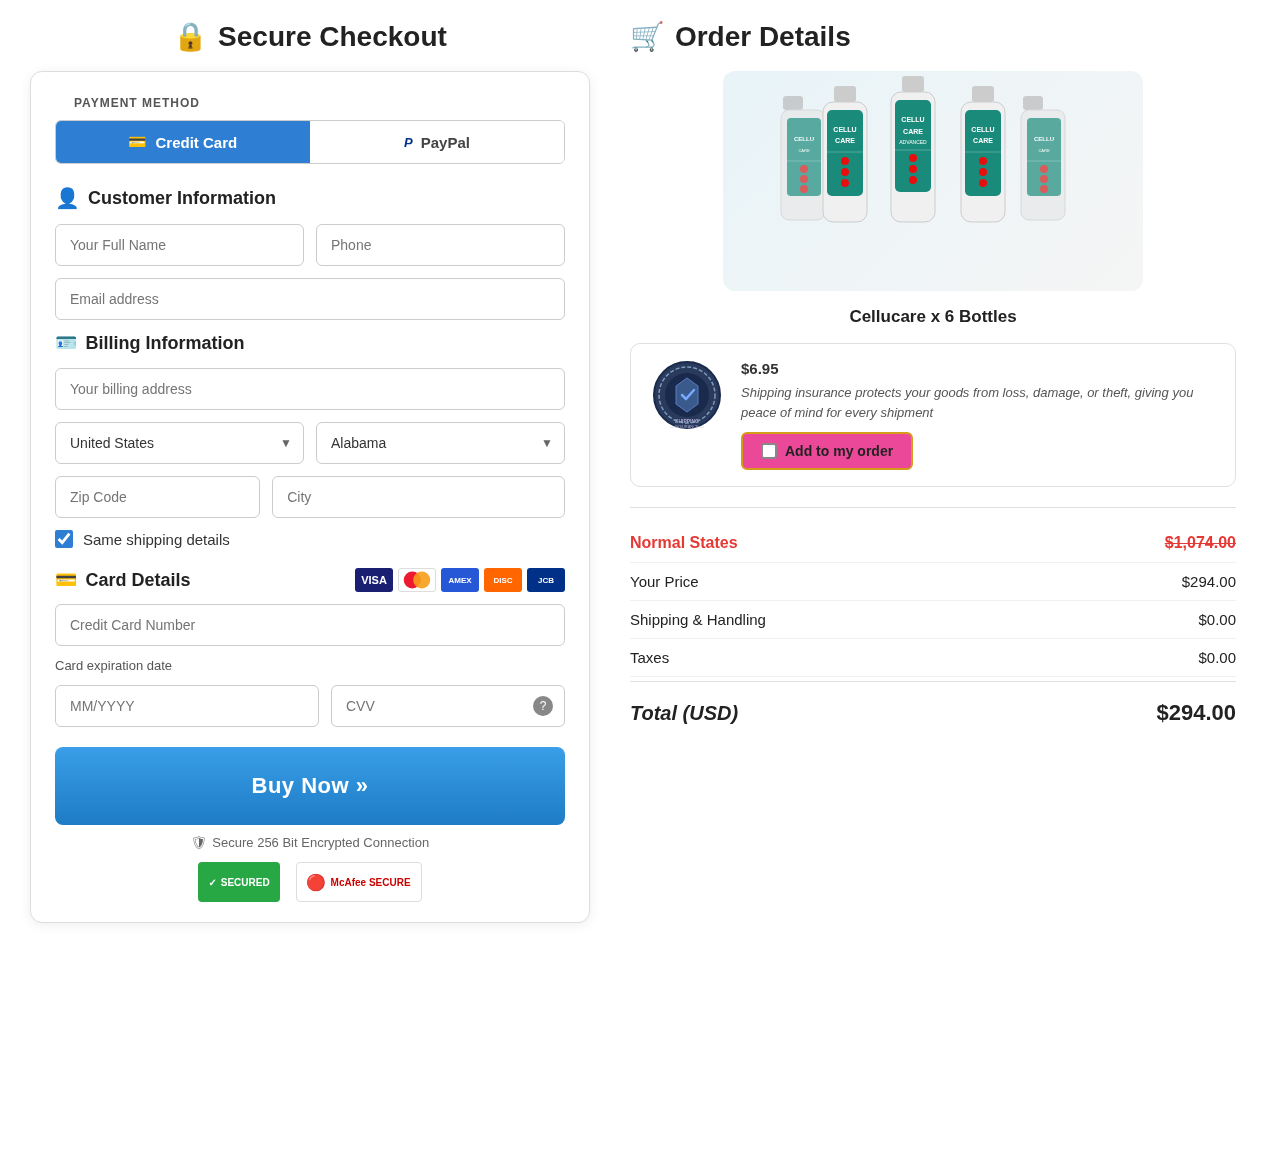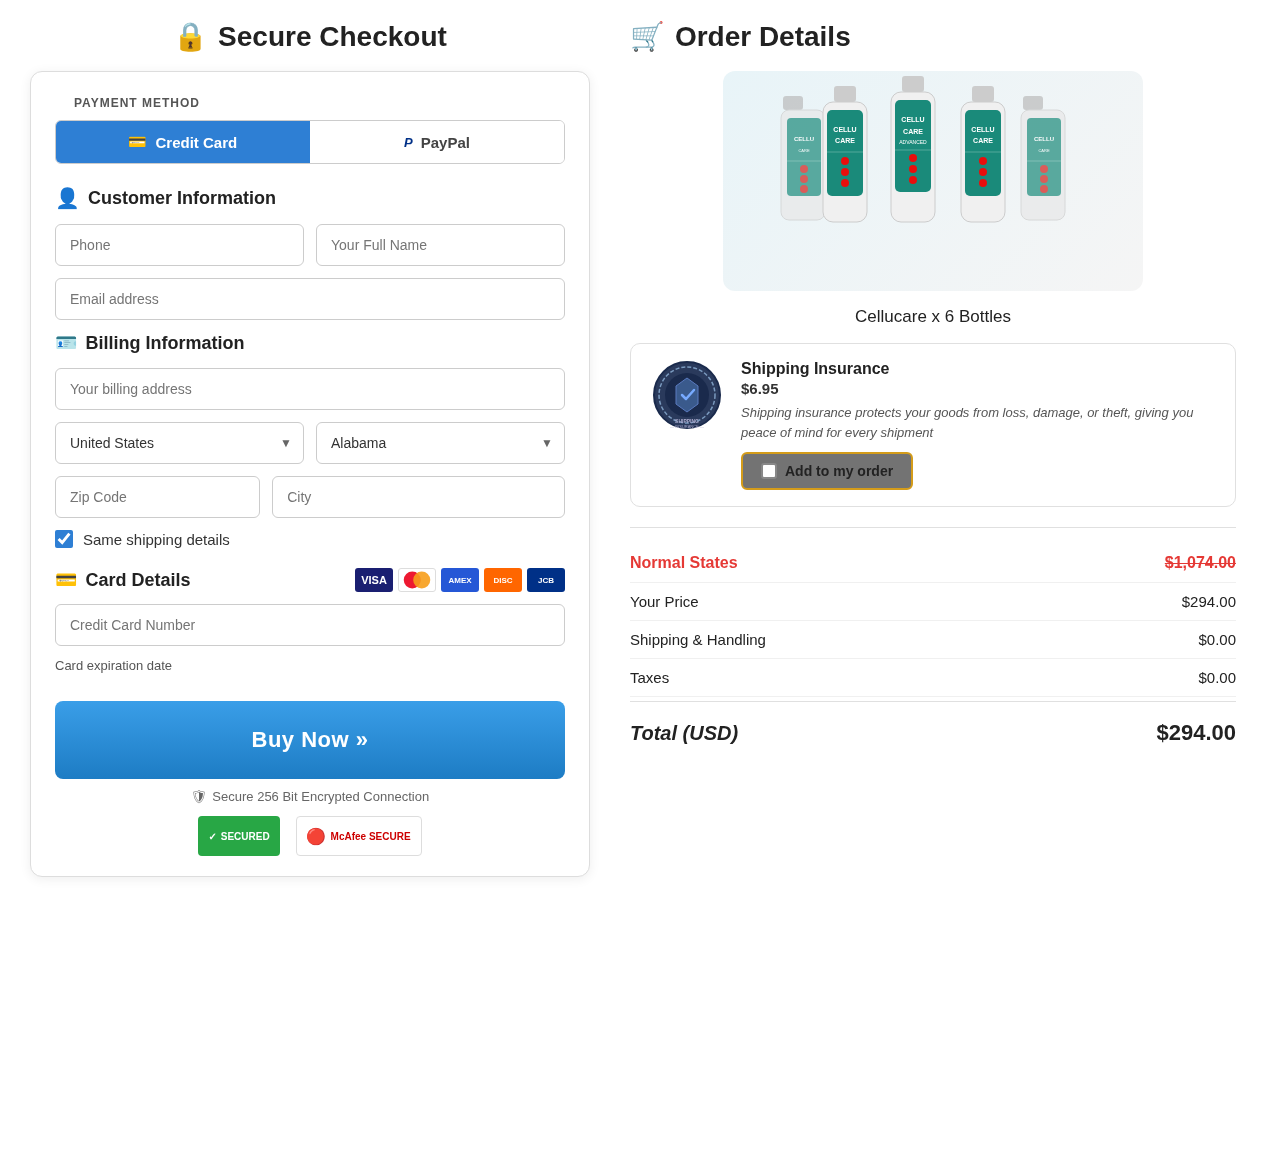--- a/index.html
+++ b/index.html
@@ -277,21 +277,21 @@
       border-radius: 12px;
       display: flex;
       align-items: center;
       justify-content: center;
       margin-bottom: 10px;
       position: relative;
       overflow: hidden;
     }
     .product-name {
       font-size: 17px;
-      font-weight: 400;
+      font-weight: 700;
       color: #222;
       margin-top: 6px;
     }
     .shipping-insurance-box {
       border: 1px solid #e0e0e0;
       border-radius: 10px;
       padding: 16px;
       display: flex;
       gap: 14px;
       align-items: flex-start;
@@ -321,21 +321,21 @@
       margin-bottom: 6px;
     }
     .shipping-desc {
       font-size: 13px;
       color: #555;
       font-style: italic;
       line-height: 1.5;
       margin-bottom: 10px;
     }
     .add-order-btn {
-      background: #737373;
+      background: #ec4899;
       border: 2px solid #d49c1a;
       border-radius: 6px;
       padding: 9px 18px;
       font-size: 14px;
       font-weight: 700;
       color: #222;
       cursor: pointer;
       display: flex;
       align-items: center;
       gap: 8px;
@@ -417,22 +417,22 @@
           <span>PayPal</span>
         </button>
       </div>
 
       
       <div class="section-title">
         <span style="font-size:20px;">👤</span>
         <span>Customer Information</span>
       </div>
       <div class="form-row">
+        <input type="text" class="form-input" style="flex: 1 1 0%;" placeholder="Your Full Name">
         <input type="text" class="form-input" style="flex: 1 1 0%;" placeholder="Phone">
-        <input type="text" class="form-input" style="flex: 1 1 0%;" placeholder="Your Full Name">
       </div>
       <div class="form-row">
         <input type="text" class="form-input full-width" placeholder="Email address" style="">
       </div>
 
       
       <div class="section-title" style="margin-top:8px;">
         <span style="font-size:18px;">🪪</span>
         <span>Billing Information</span>
       </div>
@@ -491,20 +491,27 @@
           </div>
           <div class="card-icon amex-icon">AMEX</div>
           <div class="card-icon discover-icon">DISC</div>
           <div class="card-icon jcb-icon">JCB</div>
         </div>
       </div>
       <div class="form-row">
         <input type="text" class="form-input full-width" placeholder="Credit Card Number" style="">
       </div>
       <div class="expiry-label">Card expiration date</div>
+      <div class="expiry-row">
+        <input type="text" class="form-input" style="flex: 1 1 0%;" placeholder="MM/YYYY">
+        <div class="cvv-wrap">
+          <input type="text" class="form-input" style="width: 100%;" placeholder="CVV">
+          <div class="help-icon">?</div>
+        </div>
+      </div>
 
       
       <button class="buy-btn">
         <span>Buy Now »</span>
       </button>
 
       
       <div class="secure-note">
         <span>🛡</span>
         <span>Secure 256 Bit Encrypted Connection</span>
@@ -603,21 +610,20 @@
           <circle cx="35" cy="35" r="33" fill="#2a3a5c" stroke="#1a2a4c" stroke-width="2"></circle>
           <circle cx="35" cy="35" r="28" fill="none" stroke="#7a9abf" stroke-width="1.5" stroke-dasharray="4,2"></circle>
           <circle cx="35" cy="35" r="22" fill="#1a2a4c"></circle>
           <path d="M35 18 L46 26 L46 44 L35 52 L24 44 L24 26 Z" fill="#3a5a8c" stroke="#5a7abf" stroke-width="1"></path>
           <path d="M30 35 L34 39 L42 30" stroke="#7af" stroke-width="2.5" stroke-linecap="round" stroke-linejoin="round" fill="none"></path>
           <text x="35" y="63" text-anchor="middle" font-size="5" fill="#aac" font-weight="700">SHIPPING</text>
           <text x="35" y="68" text-anchor="middle" font-size="4" fill="#aac">— INSURANCE —</text>
         </svg>
       </div>
       <div class="shipping-info">
-        <div class="shipping-title">Shipping Insurance</div>
         <div class="shipping-price">$6.95</div>
         <div class="shipping-desc">Shipping insurance protects your goods from loss, damage, or theft, giving you peace of mind for every shipment</div>
         <button class="add-order-btn">
           <div class="order-btn-checkbox"></div>
           <span>Add to my order</span>
         </button>
       </div>
     </div>
 
     <div class="pricing-section">

